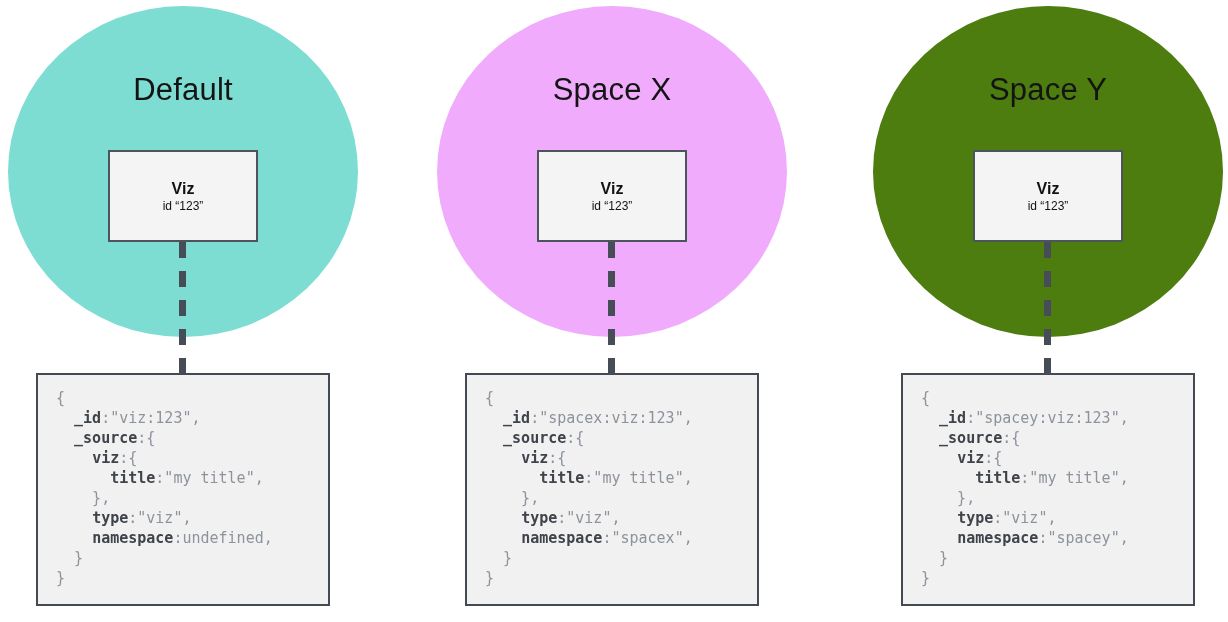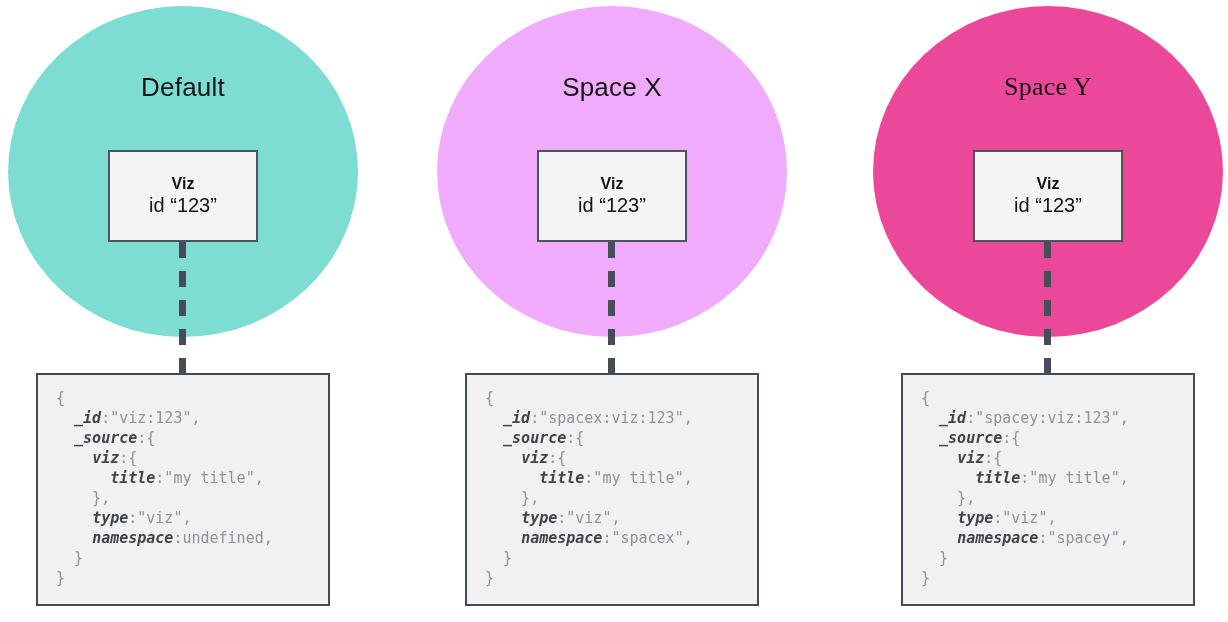--- a/index.html
+++ b/index.html
@@ -17,33 +17,33 @@
   .panel-2 { left: 873px; }
 
   .circle {
     position: absolute; top: 0; left: 0;
     width: 350px; height: 331px;
     border-radius: 50%;
   }
   .circle-label {
     position: absolute; top: 66px; left: 0; width: 100%;
     text-align: center;
-    font-size: 26px; color: #141414; letter-spacing: 0.2px;
+    font-size: 31px; color: #141414; letter-spacing: 0.2px;
   }
 
   .viz-box {
     position: absolute; top: 144px; left: 100px;
     width: 150px; height: 92px;
     background: var(--viz-box-bg); border: 2px solid var(--viz-box-border);
     display: flex; flex-direction: column;
     align-items: center; justify-content: center;
     gap: 1px; z-index: 1;
   }
   .viz-title { font-size: 16px; font-weight: bold; color: #121212; }
-  .viz-id   { font-size: 20px; color: #121212; }
+  .viz-id   { font-size: 12px; color: #121212; }
 
   .dash-line {
     position: absolute; top: 236px; left: 171px;
     width: 7px; height: 140px;
     background: repeating-linear-gradient(
       to bottom, var(--dash) 0 16px, transparent 16px 29px);
     z-index: 3;
   }
 
   .code-box {
@@ -51,21 +51,21 @@
     width: 294px; height: 233px;
     background: var(--code-bg); border: 2px solid var(--code-border);
     padding: 13px 6px 0 18px;
     z-index: 2;
   }
   .code {
     font-family: "DejaVu Sans Mono", monospace;
     font-size: 15px; line-height: 20px;
     white-space: pre; color: var(--code-text);
   }
-  .code .k { color: var(--code-key); font-weight: bold; font-style: italic; }
+  .code .k { color: var(--code-key); font-weight: bold; }
 </style>
 </head>
 <body style="--dash: #464d57; --code-bg: #f1f1f2; --code-border: #434a54; --code-key: #3f444a; --code-text: #8d939b; --viz-box-bg: #f4f4f4; --viz-box-border: #4d545c;">
 
 <div class="canvas">
   <section class="panel panel-0">
     <div class="circle" style="background: rgb(126, 221, 211);">
       <div class="circle-label">Default</div>
     </div>
     <div class="viz-box">
@@ -86,21 +86,21 @@
       <div class="viz-title">Viz</div>
       <div class="viz-id">id “123”</div>
     </div>
     <div class="dash-line"></div>
     <div class="code-box">
       <div class="code"><div class="line"><span>{</span></div><div class="line"><span>  </span><span class="k">_id</span><span>:"spacex:viz:123",</span></div><div class="line"><span>  </span><span class="k">_source</span><span>:{</span></div><div class="line"><span>    </span><span class="k">viz</span><span>:{</span></div><div class="line"><span>      </span><span class="k">title</span><span>:"my title",</span></div><div class="line"><span>    },</span></div><div class="line"><span>    </span><span class="k">type</span><span>:"viz",</span></div><div class="line"><span>    </span><span class="k">namespace</span><span>:"spacex",</span></div><div class="line"><span>  }</span></div><div class="line"><span>}</span></div></div>
     </div>
   </section>
 
   <section class="panel panel-2">
-    <div class="circle" style="background: #ec4899; font-family: Liberation Serif, serif;">
+    <div class="circle" style="background: #4d7c0f;">
       <div class="circle-label">Space Y</div>
     </div>
     <div class="viz-box">
       <div class="viz-title">Viz</div>
       <div class="viz-id">id “123”</div>
     </div>
     <div class="dash-line"></div>
     <div class="code-box">
       <div class="code"><div class="line"><span>{</span></div><div class="line"><span>  </span><span class="k">_id</span><span>:"spacey:viz:123",</span></div><div class="line"><span>  </span><span class="k">_source</span><span>:{</span></div><div class="line"><span>    </span><span class="k">viz</span><span>:{</span></div><div class="line"><span>      </span><span class="k">title</span><span>:"my title",</span></div><div class="line"><span>    },</span></div><div class="line"><span>    </span><span class="k">type</span><span>:"viz",</span></div><div class="line"><span>    </span><span class="k">namespace</span><span>:"spacey",</span></div><div class="line"><span>  }</span></div><div class="line"><span>}</span></div></div>
     </div>

